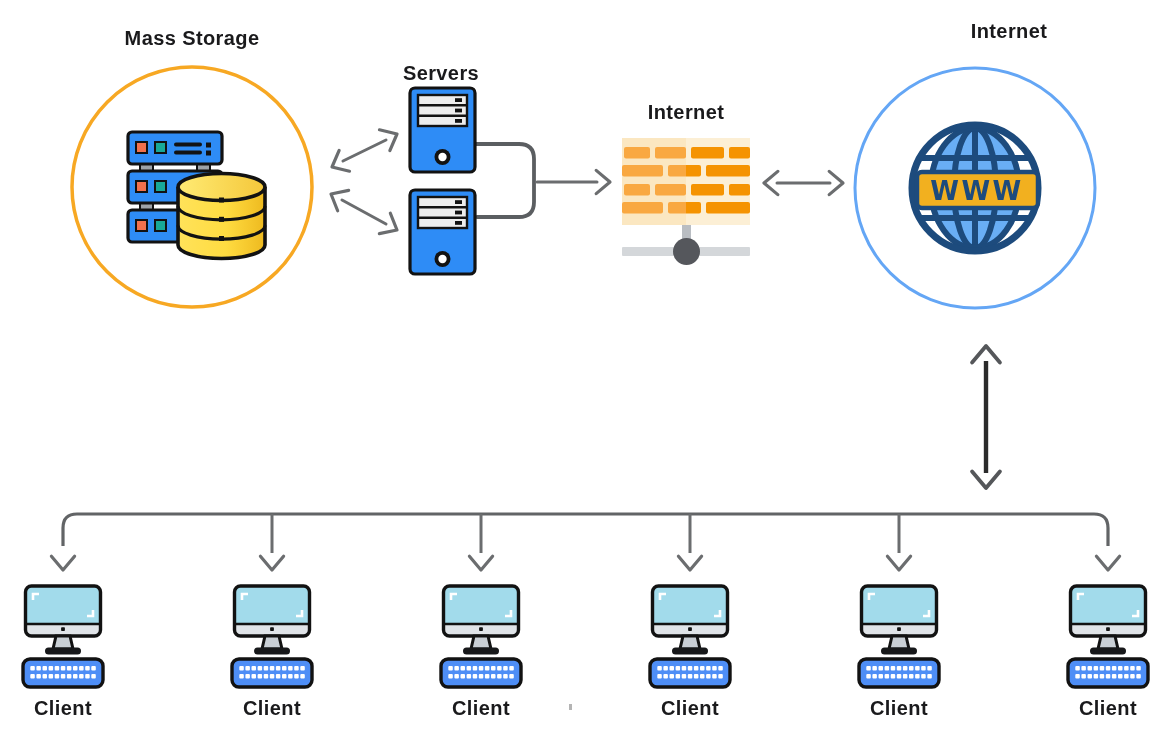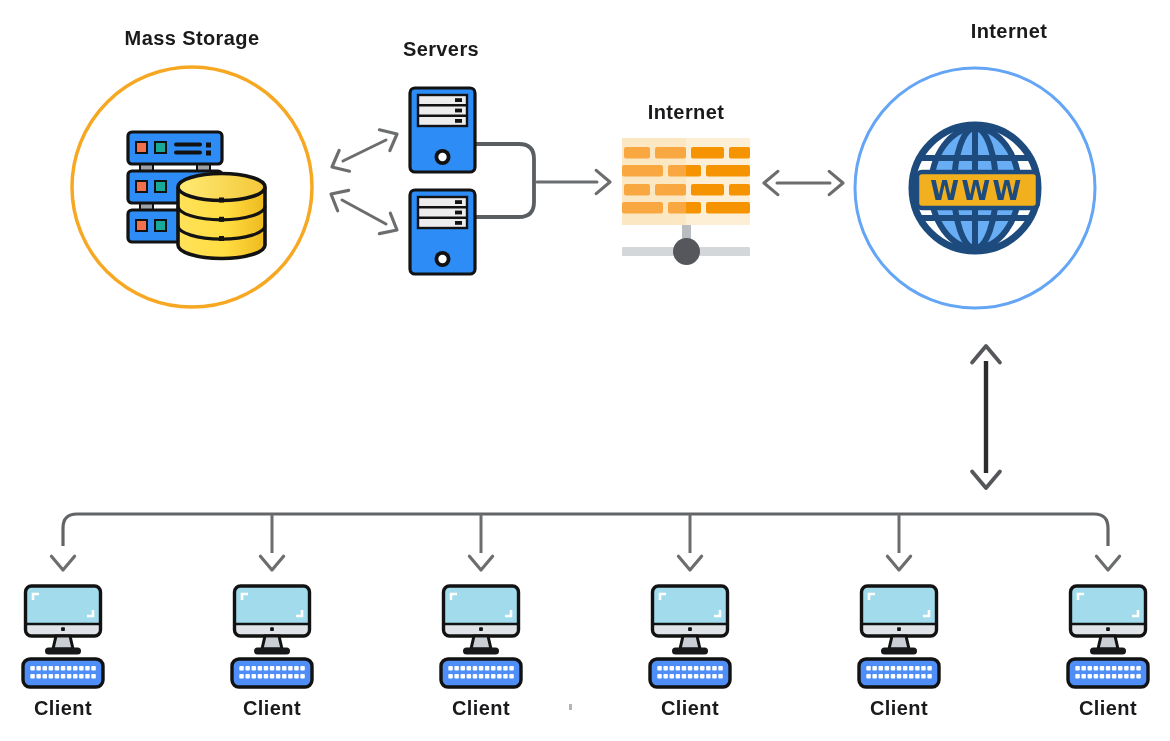--- a/index.html
+++ b/index.html
@@ -213,21 +213,21 @@
 
     <use href="#client" transform="translate(63,586)"></use>
     <use href="#client" transform="translate(272,586)"></use>
     <use href="#client" transform="translate(481,586)"></use>
     <use href="#client" transform="translate(690,586)"></use>
     <use href="#client" transform="translate(899,586)"></use>
     <use href="#client" transform="translate(1108,586)"></use>
   </svg>
 
   <div class="lbl" style="left:192px;top:27px;">Mass Storage</div>
-  <div class="lbl" style="left:441px;top:38px;">Servers</div>
+  <div class="lbl" style="left:441px;top:62px;">Servers</div>
   <div class="lbl" style="left:686px;top:101px;">Internet</div>
   <div class="lbl" style="left:966px;top:20px;margin-left:43px;">Internet</div>
 
   <div class="lbl" style="left:63px;top:697px;">Client</div>
   <div class="lbl" style="left:272px;top:697px;">Client</div>
   <div class="lbl" style="left:481px;top:697px;">Client</div>
   <div class="lbl" style="left:690px;top:697px;">Client</div>
   <div class="lbl" style="left:899px;top:697px;">Client</div>
   <div class="lbl" style="left:1108px;top:697px;">Client</div>
 

